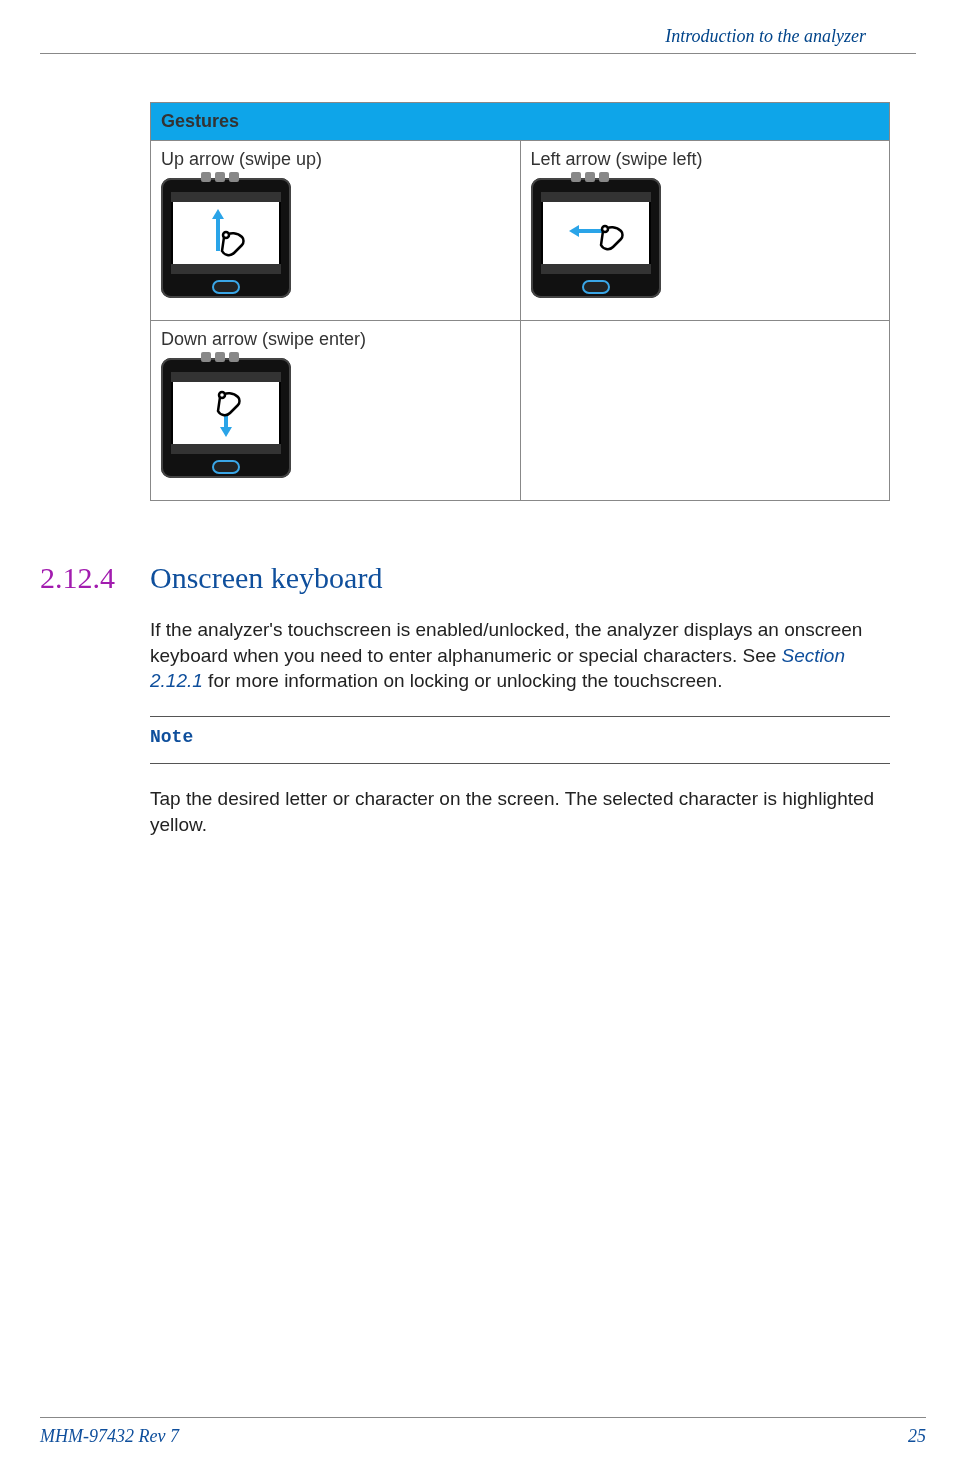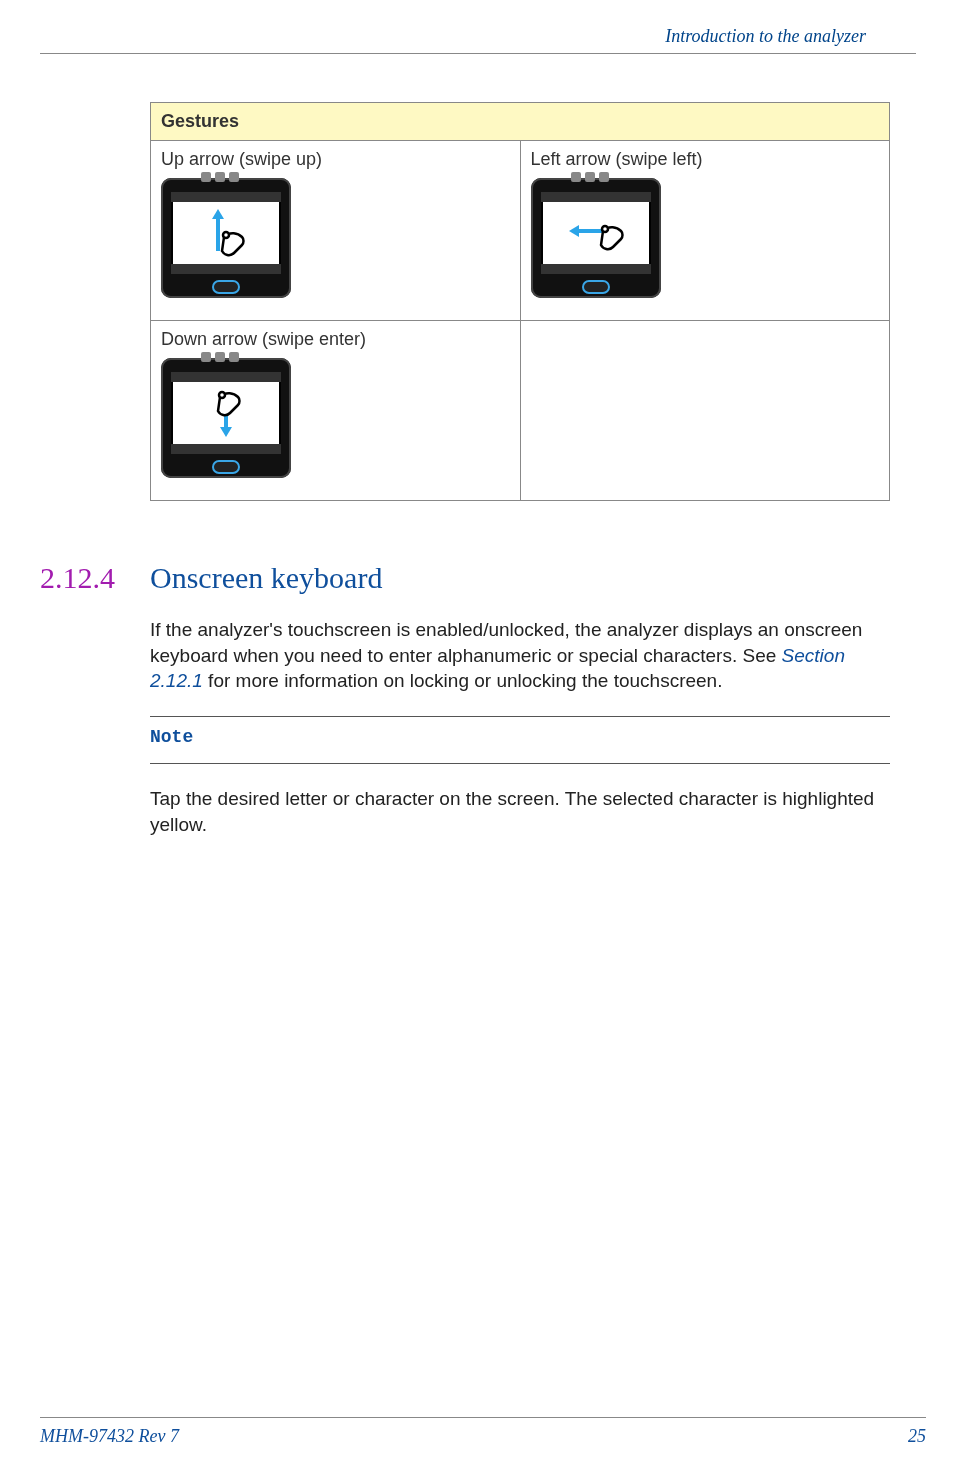--- a/index.html
+++ b/index.html
@@ -2,21 +2,21 @@
 <html><head>
 <meta charset="utf-8">
 <style>
   * { box-sizing: border-box; margin: 0; padding: 0; }
   html, body { width: 976px; height: 1467px; background: #fff; font-family: Georgia, 'Times New Roman', serif; color: #333; }
   .page { position: relative; width: 976px; height: 1467px; padding: 20px 60px 20px 40px; }
   .header { text-align: right; font-size: 18px; color: #00448a; font-style: italic; padding-right: 50px; padding-top: 6px; }
   .hr-top { border: none; border-top: 1px solid #888; margin-top: 6px; }
   .content { margin-left: 110px; margin-top: 48px; width: 740px; }
   table.gestures { border-collapse: collapse; width: 100%; }
-  table.gestures th { background: #fef9c3; text-align: left; padding: 8px 10px; font-size: 18px; font-weight: bold; border: 1px solid #888; font-family: Helvetica, Arial, sans-serif; }
+  table.gestures th { background: #0ea5e9; text-align: left; padding: 8px 10px; font-size: 18px; font-weight: bold; border: 1px solid #888; font-family: Helvetica, Arial, sans-serif; }
   table.gestures td { border: 1px solid #888; padding: 8px 10px; vertical-align: top; font-size: 18px; width: 50%; height: 180px; font-family: Helvetica, Arial, sans-serif; margin-left: 48px; }
   .gesture-img { margin-top: 8px; }
   .device { width: 130px; height: 120px; background: #111; border-radius: 10px; position: relative; box-shadow: inset 0 0 0 2px #444; }
   .device .grips { position: absolute; top: -6px; left: 40px; width: 50px; height: 10px; display: flex; gap: 4px; }
   .device .grips span { width: 10px; height: 10px; background: #888; border-radius: 2px; }
   .device .screen { position: absolute; top: 14px; left: 10px; right: 10px; bottom: 24px; background: #fff; border: 2px solid #000; display: flex; align-items: center; justify-content: center; }
   .device .screen::before, .device .screen::after { content: ""; position: absolute; left: -2px; right: -2px; height: 10px; background: #333; }
   .device .screen::before { top: -2px; }
   .device .screen::after { bottom: -2px; }
   .device .btn { position: absolute; bottom: 4px; left: 50%; transform: translateX(-50%); width: 28px; height: 14px; border: 2px solid #3aa6e6; border-radius: 7px; background: #222; }

